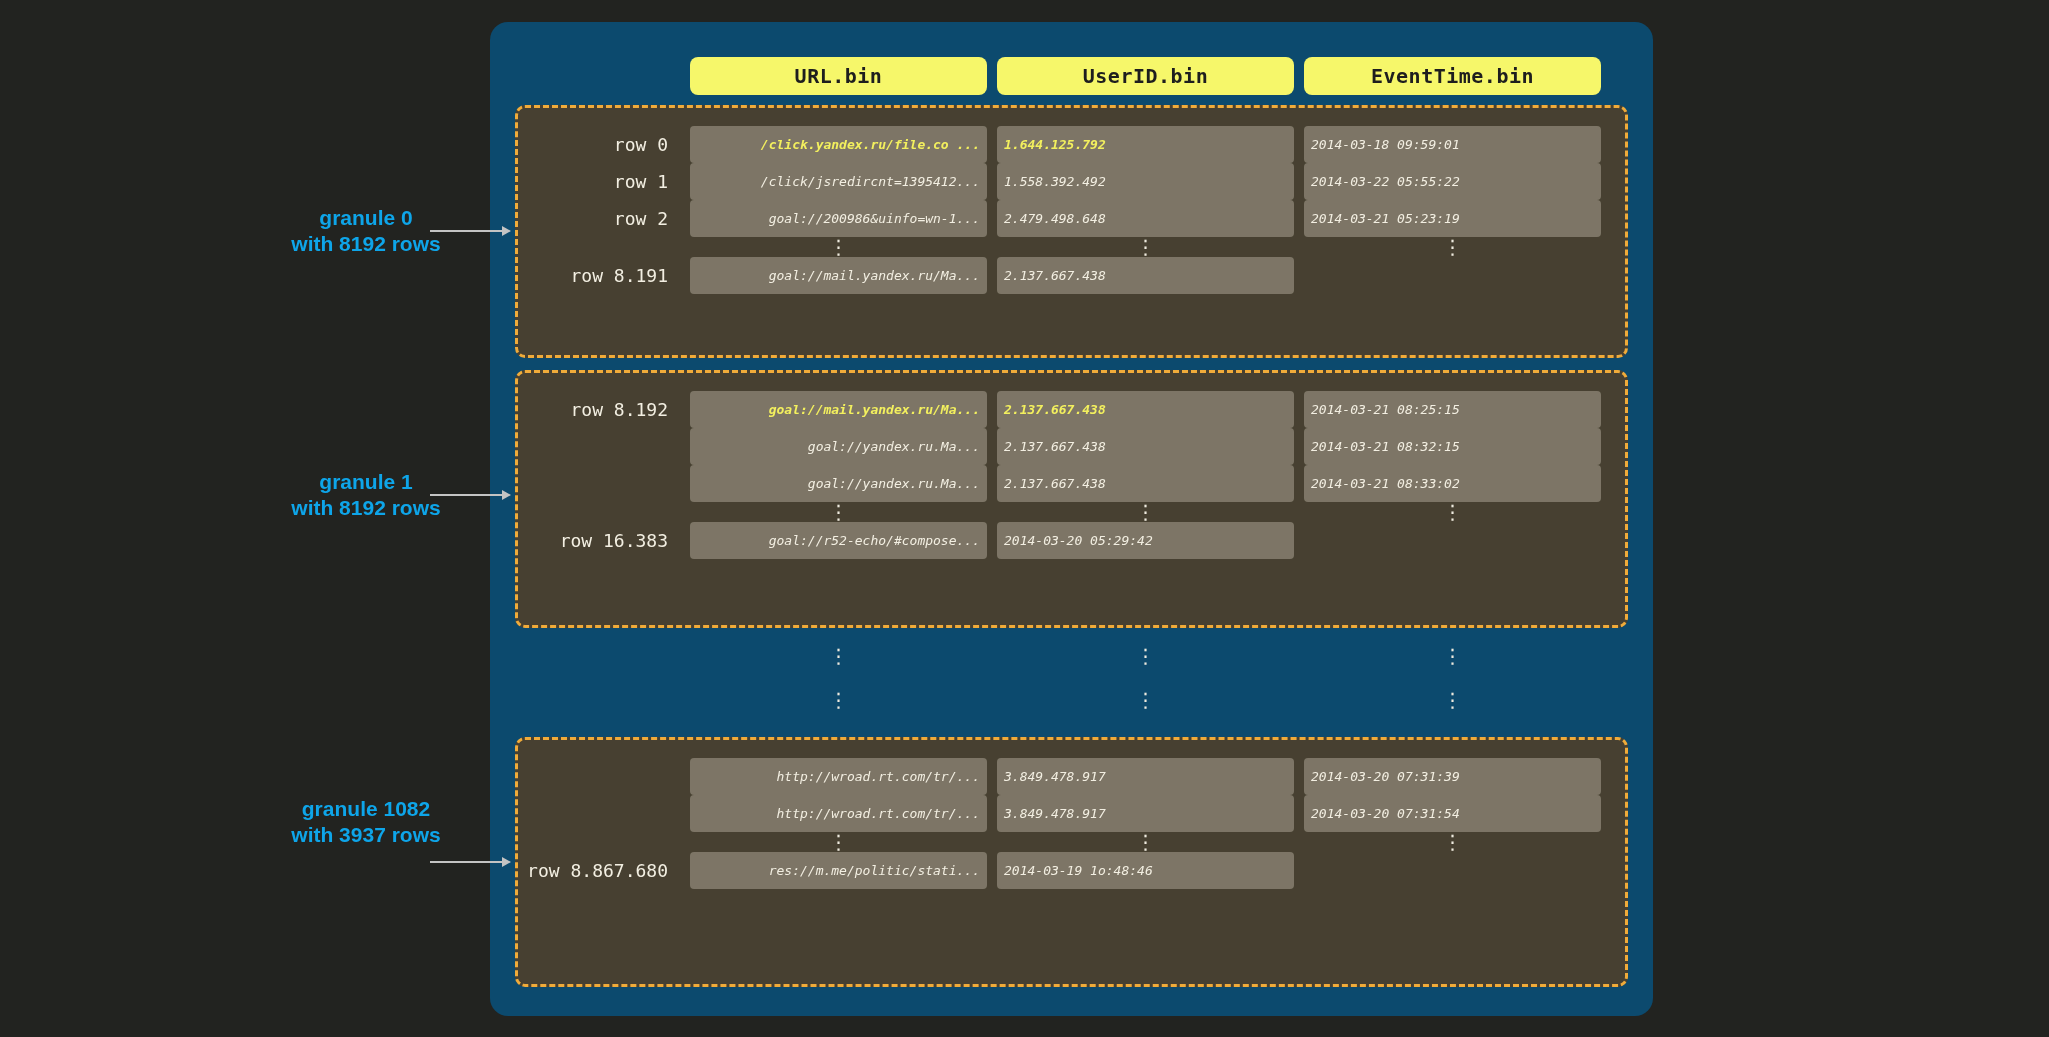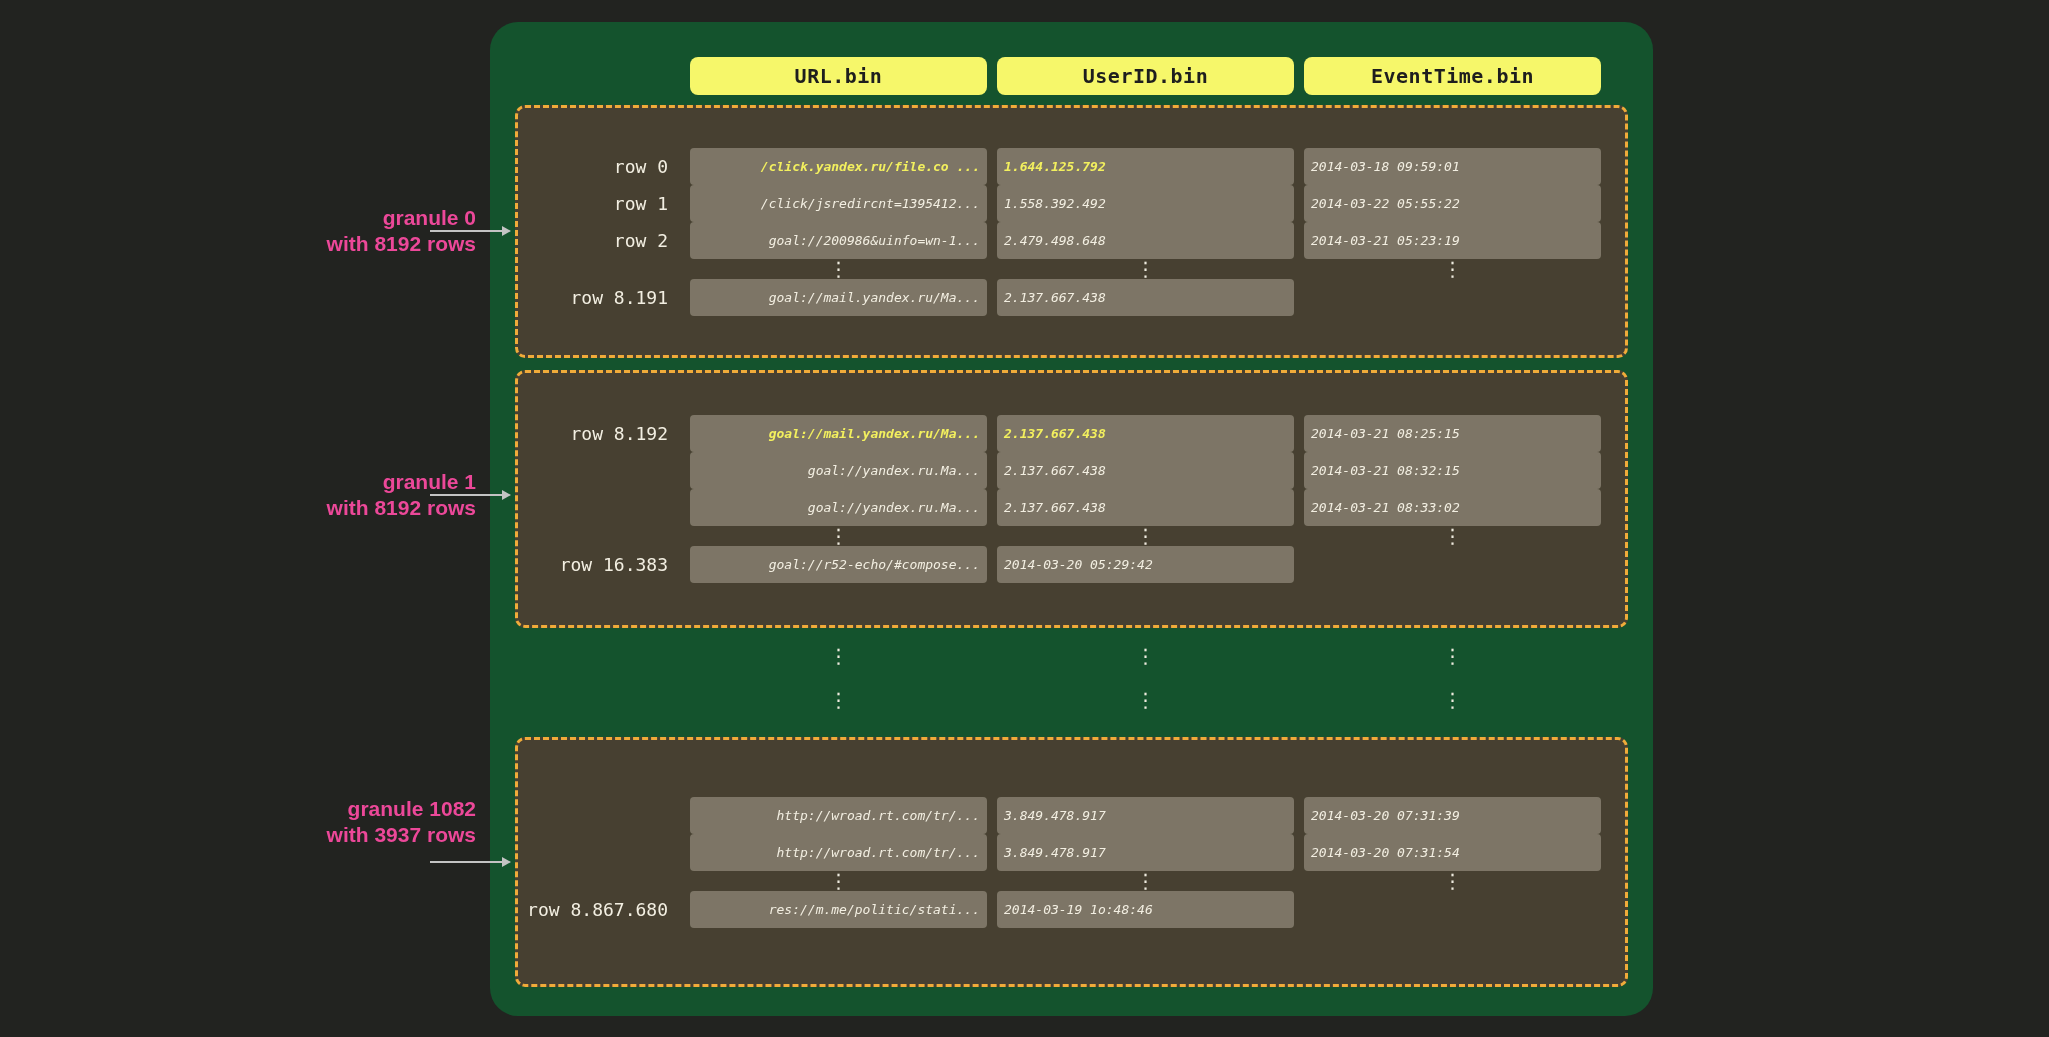--- a/index.html
+++ b/index.html
@@ -3,36 +3,36 @@
 <meta charset="utf-8">
 <style>
   html,body{margin:0;padding:0;}
   body{
     width:2049px;height:1037px;position:relative;overflow:hidden;
     background:#222320;
     font-family:"DejaVu Sans Mono",monospace;
   }
   .panel{
     position:absolute;left:490px;top:22px;width:1163px;height:994px;
-    background:#14532d;border-radius:28px;
+    background:#0c4a6e;border-radius:18px;
   }
   .hdr{
     position:absolute;left:30px;top:35px;
     display:grid;grid-template-columns:160px 297px 297px 297px;column-gap:10px;
   }
   .chip{
     height:38px;background:#f6f76a;border-radius:8px;
     display:flex;align-items:center;justify-content:center;
     color:#1e1e1e;font-size:20px;font-weight:600;letter-spacing:.5px;
   }
   .granule{
     position:absolute;left:25px;width:1113px;box-sizing:border-box;
     border:3px dashed #f0ab3a;border-radius:10px;background:#474031;
-    display:flex;flex-direction:column;justify-content:center;
-    padding:2px 0 2px 2px;
+    display:flex;flex-direction:column;justify-content:flex-start;
+    padding:18px 0 2px 2px;
   }
   #g0{top:83px;height:253px}
   #g1{top:348px;height:258px}
   #g2{top:715px;height:250px}
   .gap-section{
     position:absolute;left:30px;top:600px;width:1081px;height:112px;
     display:flex;flex-direction:column;justify-content:space-evenly;
   }
   .grid-row{
     display:grid;grid-template-columns:160px 297px 297px 297px;column-gap:10px;
@@ -46,22 +46,22 @@
   .cell.url{justify-content:flex-end;}
   .hl{color:#f3f05e;font-weight:bold;}
   .row-label{
     font-size:18px;color:#f3efe2;text-align:right;padding-right:12px;white-space:nowrap;
   }
   .ell{
     display:flex;align-items:center;justify-content:center;
     color:#efebdf;font-size:20px;line-height:20px;
   }
   .annot{
-    position:absolute;width:220px;text-align:right;
-    color:#ec4899;font-family:"Liberation Sans",sans-serif;
+    position:absolute;width:220px;text-align:center;
+    color:#0ea5e9;font-family:"Liberation Sans",sans-serif;
     font-weight:bold;font-size:21px;line-height:26px;
   }
   #annot-0{left:256px;top:205px}
   #annot-1{left:256px;top:469px}
   #annot-2{left:256px;top:796px}
   .arrow{position:absolute;width:72px;height:2px;background:#c4c4c4;}
   .arrow::after{
     content:'';position:absolute;right:-9px;top:-4px;
     border-left:9px solid #c4c4c4;border-top:5px solid transparent;border-bottom:5px solid transparent;
   }

